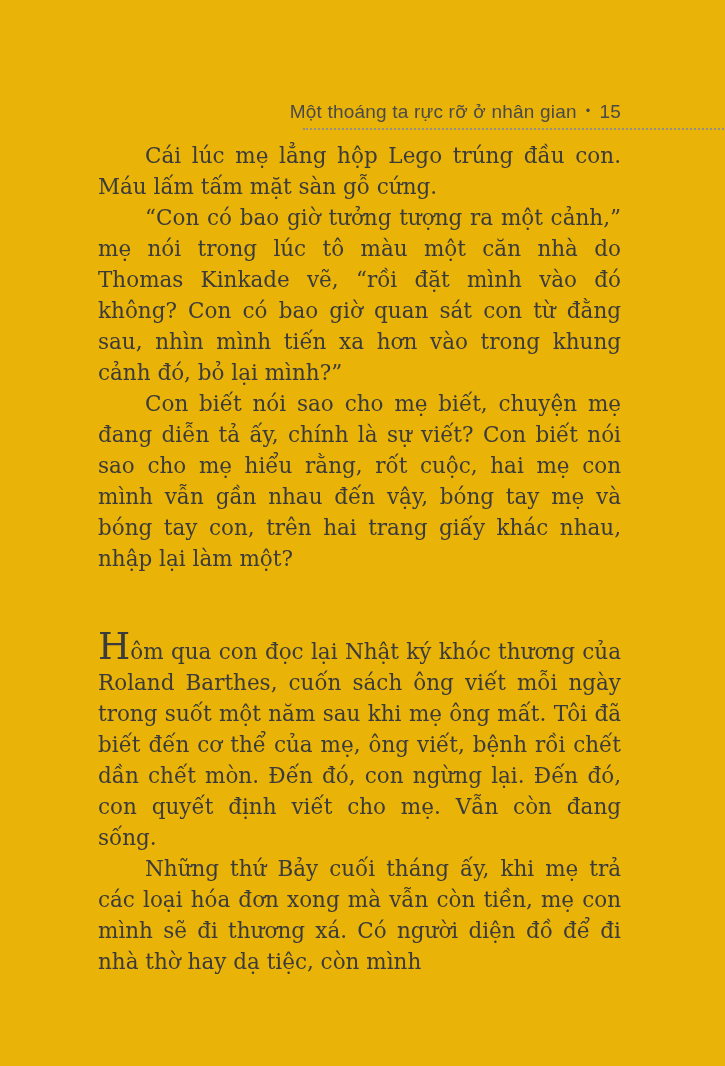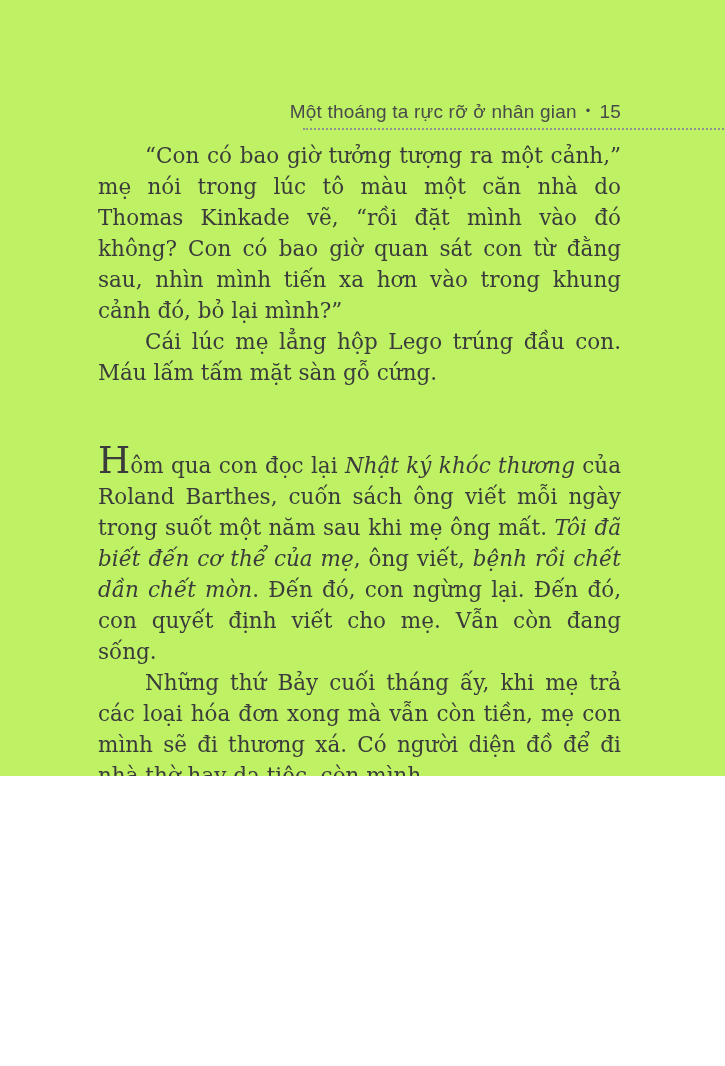--- a/index.html
+++ b/index.html
@@ -3,22 +3,22 @@
 <meta charset="utf-8">
 <style>
   html, body {
     margin: 0;
     padding: 0;
     background: #ffffff;
   }
   .page {
     position: relative;
     width: 725px;
-    height: 776px;
-    background: #bef264;
+    height: 1066px;
+    background: #eab308;
     overflow: hidden;
     font-family: "DejaVu Serif", serif;
   }
   
   .running-head {
     position: absolute;
     top: 101px;
     right: 104px;
     font-family: "Liberation Sans", "DejaVu Sans", sans-serif;
     font-size: 19px;
@@ -60,36 +60,36 @@
     text-indent: 47px;
   }
   .section-break {
     margin-top: 62px;
   }
   .initial {
     font-size: 37px;
     line-height: 0;
   }
   .italic {
-    font-style: italic;
   }
 </style>
 </head>
 <body>
 
 <div class="page">
 
   <div class="running-head"><span>Một thoáng ta rực rỡ ở nhân gian</span><span class="head-bullet">•</span><span>15</span></div>
 
   <div class="head-rule"></div>
 
   <main class="text-block">
     <section>
+        <p class="para indent"><span>Cái lúc mẹ lẳng hộp Lego trúng đầu con. Máu lấm tấm mặt sàn gỗ cứng.</span></p>
         <p class="para indent"><span>“Con có bao giờ tưởng tượng ra một cảnh,” mẹ nói trong lúc tô màu một căn nhà do Thomas Kinkade vẽ, “rồi đặt mình vào đó không? Con có bao giờ quan sát con từ đằng sau, nhìn mình tiến xa hơn vào trong khung cảnh đó, bỏ lại mình?”</span></p>
-        <p class="para indent"><span>Cái lúc mẹ lẳng hộp Lego trúng đầu con. Máu lấm tấm mặt sàn gỗ cứng.</span></p>
+        <p class="para indent"><span>Con biết nói sao cho mẹ biết, chuyện mẹ đang diễn tả ấy, chính là sự viết? Con biết nói sao cho mẹ hiểu rằng, rốt cuộc, hai mẹ con mình vẫn gần nhau đến vậy, bóng tay mẹ và bóng tay con, trên hai trang giấy khác nhau, nhập lại làm một?</span></p>
       </section>
     <section class="section-break">
         <p class="para"><span class="initial">H</span><span>ôm qua con đọc lại </span><span class="italic">Nhật ký khóc thương</span><span> của Roland Barthes, cuốn sách ông viết mỗi ngày trong suốt một năm sau khi mẹ ông mất. </span><span class="italic">Tôi đã biết đến cơ thể của mẹ</span><span>, ông viết, </span><span class="italic">bệnh rồi chết dần chết mòn</span><span>. Đến đó, con ngừng lại. Đến đó, con quyết định viết cho mẹ. Vẫn còn đang sống.</span></p>
         <p class="para indent"><span>Những thứ Bảy cuối tháng ấy, khi mẹ trả các loại hóa đơn xong mà vẫn còn tiền, mẹ con mình sẽ đi thương xá. Có người diện đồ để đi nhà thờ hay dạ tiệc, còn mình</span></p>
       </section>
   </main>
 
 </div>
 
 </body></html>

